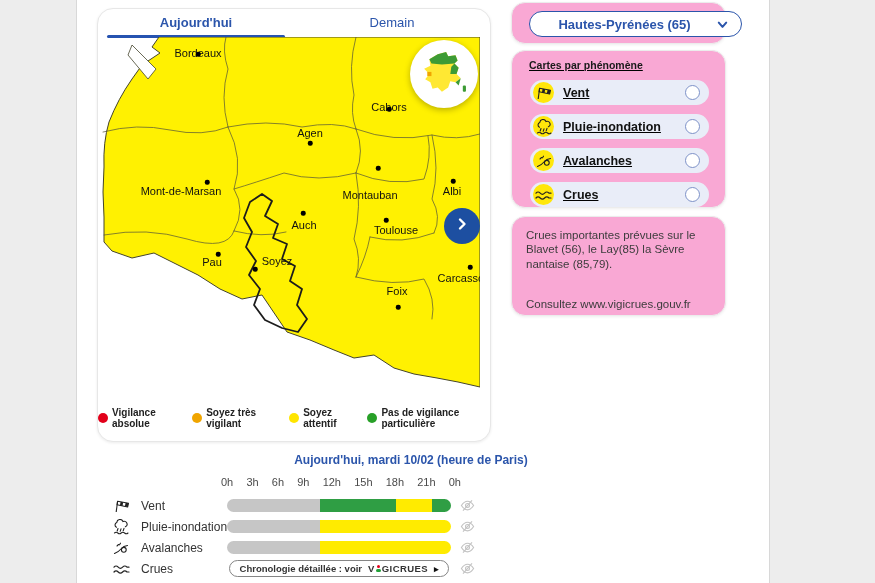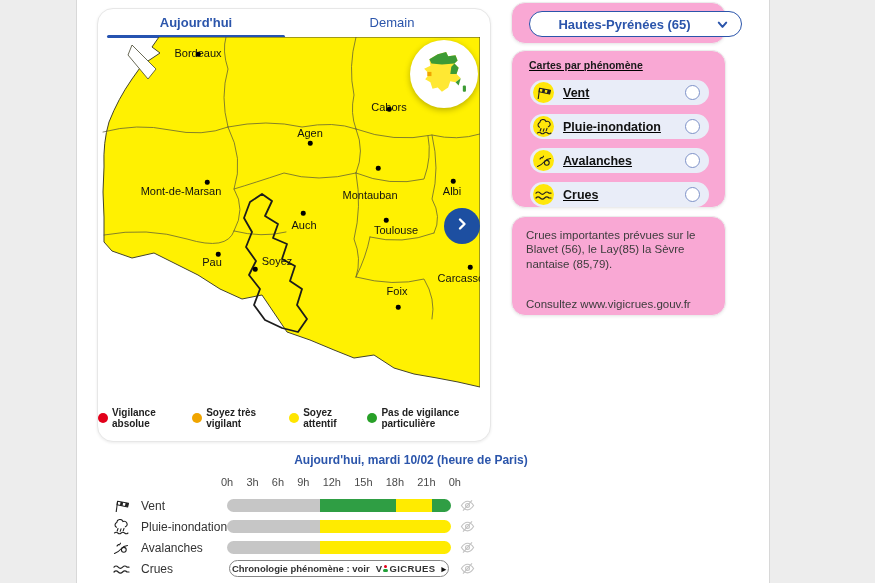--- a/index.html
+++ b/index.html
@@ -264,21 +264,21 @@
               <path d="M3.2,13.5 L12.8,2.5"></path>
             </svg></span>
         </div>
         <div class="tl-row" style="top: 561px;">
           <span class="tl-icon"><svg width="17" height="12" viewBox="0 0 17 12" fill="none" stroke="#222" stroke-width="1.2" stroke-linecap="round">
               <path d="M1,4.2 Q3,1.8 5.2,4.2 Q7.4,6.6 9.6,4.2 Q11.8,1.8 14,4.2 L16,4.2"></path>
               <path d="M1,9 Q3,6.6 5.2,9 Q7.4,11.4 9.6,9 Q11.8,6.6 14,9 L16,9"></path>
             </svg></span>
           <span class="tl-label">Crues</span>
           <span class="chrono-btn">
-            <span>Chronologie phénomène : voir</span>
+            <span>Chronologie détaillée : voir</span>
             <span class="vig-brand">V<span class="vig-mark">
                 <i class="vm-dot"></i>
                 <i class="vm-wave"></i>
               </span>GICRUES</span>
             <span class="chrono-arrow">▸</span>
           </span>
           <span class="tl-eye"><svg width="15" height="15" viewBox="0 0 16 16" fill="none" stroke="#c3c3c3" stroke-width="1.2">
               <path d="M1.5,8 C3.5,4.8 5.7,3.4 8,3.4 C10.3,3.4 12.5,4.8 14.5,8 C12.5,11.2 10.3,12.6 8,12.6 C5.7,12.6 3.5,11.2 1.5,8 Z"></path>
               <circle cx="8" cy="8" r="2.1"></circle>
               <path d="M3.2,13.5 L12.8,2.5"></path>

